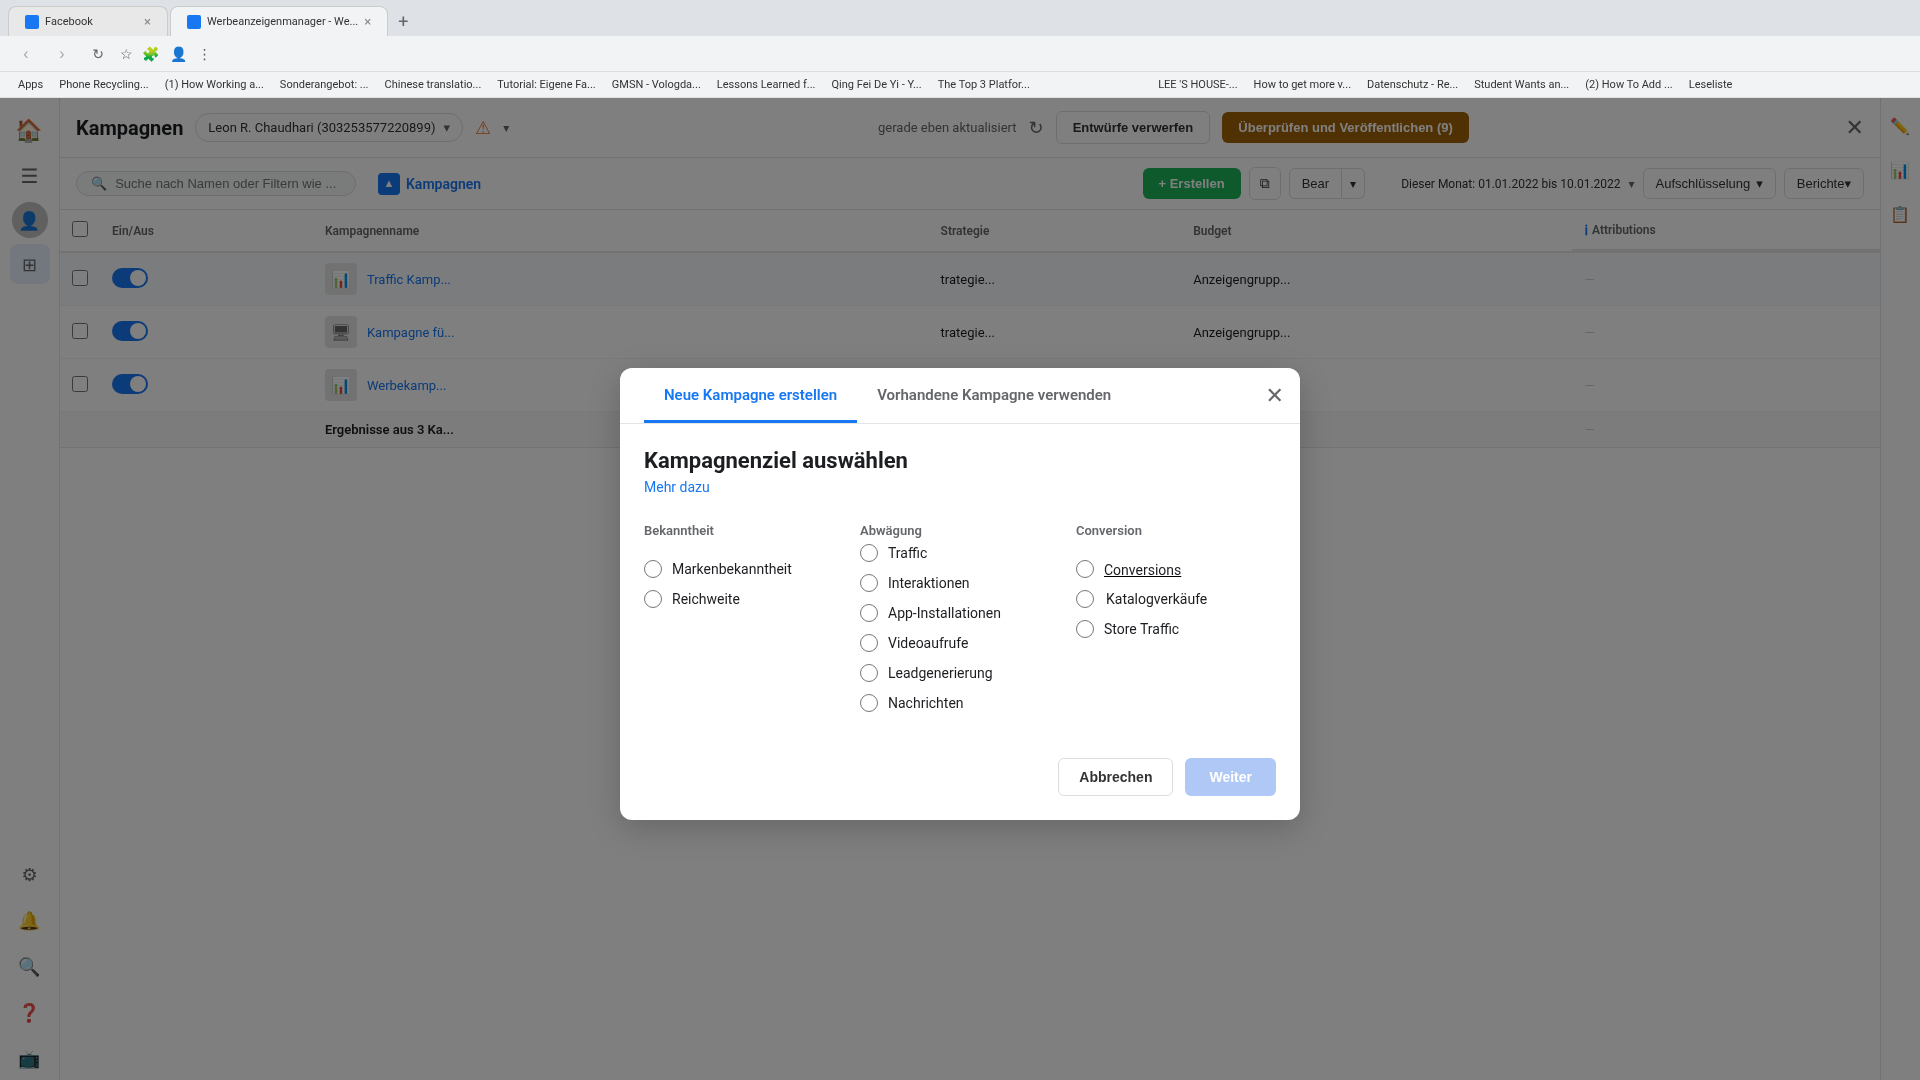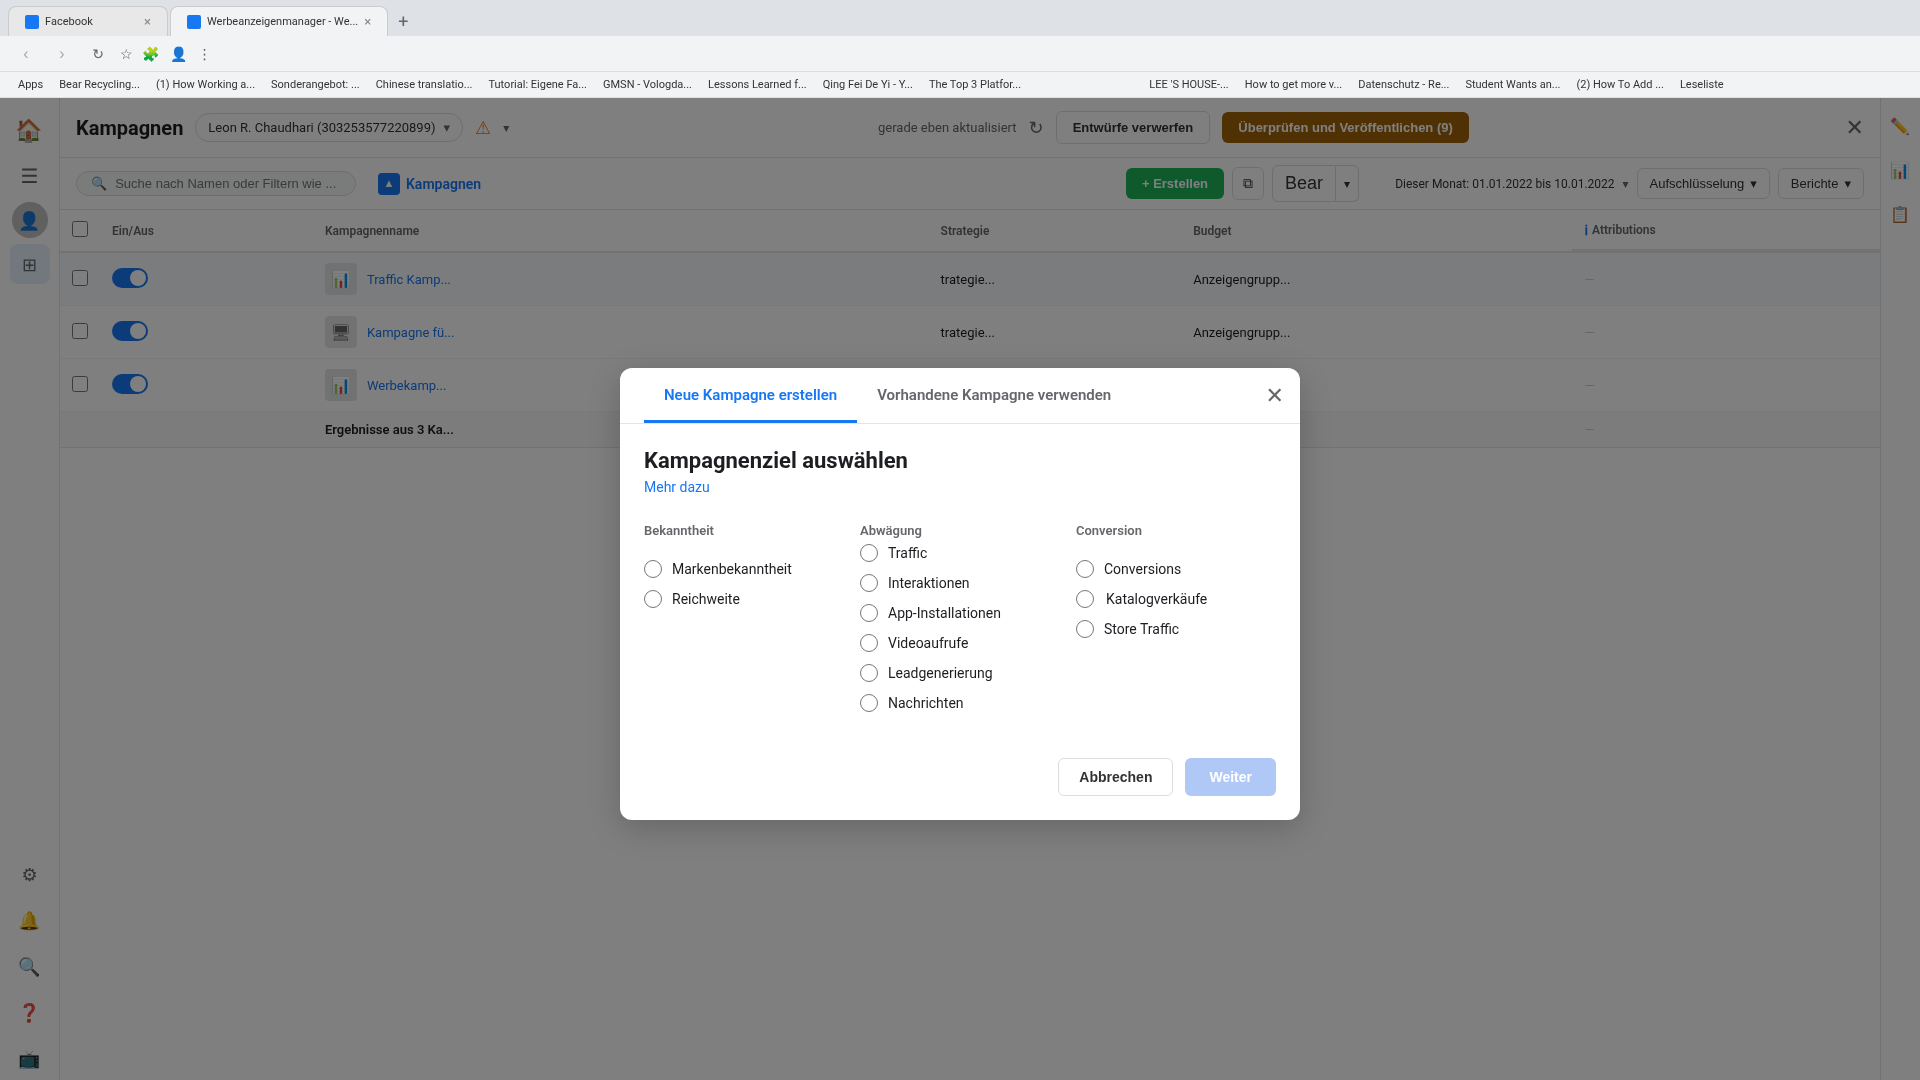--- a/index.html
+++ b/index.html
@@ -35,21 +35,21 @@
       <span style="cursor:pointer;">☆</span>
       <span style="cursor:pointer;">🧩</span>
       <span style="cursor:pointer;">👤</span>
       <span style="cursor:pointer;">⋮</span>
     </div>
   </div>
 </div>
 
 <div style="background:#f1f3f4; height:26px; display:flex; align-items:center; padding:0 12px; gap:4px; border-bottom:1px solid #e0e0e0; overflow:hidden; font-size:11px;">
   <span style="padding:2px 6px; border-radius:4px; cursor:pointer; color:#333; white-space:nowrap;">Apps</span>
-  <span style="padding:2px 6px; border-radius:4px; cursor:pointer; color:#333; white-space:nowrap;">Bear Recycling...</span>
+  <span style="padding:2px 6px; border-radius:4px; cursor:pointer; color:#333; white-space:nowrap;">Phone Recycling...</span>
   <span style="padding:2px 6px; border-radius:4px; cursor:pointer; color:#333; white-space:nowrap;">(1) How Working a...</span>
   <span style="padding:2px 6px; border-radius:4px; cursor:pointer; color:#333; white-space:nowrap;">Sonderangebot: ...</span>
   <span style="padding:2px 6px; border-radius:4px; cursor:pointer; color:#333; white-space:nowrap;">Chinese translatio...</span>
   <span style="padding:2px 6px; border-radius:4px; cursor:pointer; color:#333; white-space:nowrap;">Tutorial: Eigene Fa...</span>
   <span style="padding:2px 6px; border-radius:4px; cursor:pointer; color:#333; white-space:nowrap;">GMSN - Vologda...</span>
   <span style="padding:2px 6px; border-radius:4px; cursor:pointer; color:#333; white-space:nowrap;">Lessons Learned f...</span>
   <span style="padding:2px 6px; border-radius:4px; cursor:pointer; color:#333; white-space:nowrap;">Qing Fei De Yi - Y...</span>
   <span style="padding:2px 6px; border-radius:4px; cursor:pointer; color:#333; white-space:nowrap;">The Top 3 Platfor...</span>
   <span style="padding:2px 6px; border-radius:4px; cursor:pointer; color:#333; white-space:nowrap;margin-top:45px;">Money Changes E...</span>
   <span style="padding:2px 6px; border-radius:4px; cursor:pointer; color:#333; white-space:nowrap;">LEE 'S HOUSE-...</span>
@@ -102,33 +102,33 @@
       <div style="display:flex; align-items:center; gap:4px;">
         <div style="color:#1877f2; font-size:14px; font-weight:600; display:flex; align-items:center; gap:6px; padding:6px 10px; border-radius:6px; cursor:pointer;">
           <div style="width:22px; height:22px; background:#1877f2; border-radius:4px; display:flex; align-items:center; justify-content:center; color:#fff; font-size:11px;">▲</div>
           <span>Kampagnen</span>
         </div>
       </div>
       <div style="display:flex; align-items:center; gap:8px; margin-left:auto;">
         <button style="background:#1cb45a; color:#fff; border:none; border-radius:6px; padding:8px 16px; font-size:13px; font-weight:600; cursor:pointer;">+ Erstellen</button>
         <button style="background:#fff; border:1px solid #ddd; border-radius:6px; padding:7px 10px; font-size:14px; cursor:pointer; color:#333;">⧉</button>
         <div style="display:flex;">
-          <button style="background:#fff; border:1px solid #ddd; border-radius:6px 0 0 6px; padding:7px 12px; font-size:18px; cursor:pointer; color:#333;">Bear</button>
+          <button style="background:#fff; border:1px solid #ddd; border-radius:6px 0 0 6px; padding:7px 12px; font-size:13px; cursor:pointer; color:#333;">Bear</button>
           <button style="background:#fff; border:1px solid #ddd; border-left:none; border-radius:0 6px 6px 0; padding:7px 8px; font-size:12px; cursor:pointer; color:#333;">▾</button>
         </div>
         <div style="flex:1;"></div>
         <div style="display:flex; align-items:center; gap:8px; margin-left:20px;">
           <span style="font-size:12px; color:#333;">Dieser Monat: 01.01.2022 bis 10.01.2022</span>
           <span style="color:#65676b; font-size:12px; cursor:pointer;">▾</span>
         </div>
         <button style="display:flex; align-items:center; gap:6px; background:#fff; border:1px solid #ddd; border-radius:6px; padding:7px 12px; font-size:13px; cursor:pointer; color:#333;">
           <span>Aufschlüsselung</span>
           <span>▾</span>
         </button>
-        <button style="display:flex; align-items:center; gap:6px; background:#fff; border:1px solid #ddd; border-radius:6px; padding:7px 12px; font-size:13px; cursor:pointer; color:#333;">
+        <button style="display:flex; align-items:center; gap:0; background:#fff; border:1px solid #ddd; border-radius:6px; padding:7px 12px; font-size:13px; cursor:pointer; color:#333;">
           <span>Berichte</span>
           <span>▾</span>
         </button>
       </div>
     </div>
 
     <div style="flex:1; overflow:auto; background:#fff;">
       <table style="width:100%; border-collapse:collapse; font-size:13px;">
         <thead>
           <tr style="background:#fff; border-bottom:2px solid #e5e5e5;">
@@ -283,21 +283,21 @@
               <span style="font-size:14px; color:#1c1e21;">Leadgenerierung</span>
             </label>
             <label style="display:flex; align-items:center; gap:10px; padding:6px 0; cursor:pointer;">
               <input type="radio" name="kampagnenziel" style="width: 18px; height: 18px; cursor: pointer; accent-color: rgb(24, 119, 242);">
               <span style="font-size:14px; color:#1c1e21;">Nachrichten</span>
             </label>
           </div>
 
           <div style="flex:1;">
             <div style="font-size:13px; font-weight:600; color:#65676b; margin-bottom:16px;">Conversion</div>
-            <label style="display:flex; align-items:center; gap:10px; padding:6px 0; cursor:pointer;">
+            <label style="display:flex; align-items:flex-end; gap:10px; padding:6px 0; cursor:pointer;text-decoration:underline;">
               <input type="radio" name="kampagnenziel" style="width: 18px; height: 18px; cursor: pointer; accent-color: rgb(24, 119, 242);">
               <span style="font-size:14px; color:#1c1e21;">Conversions</span>
             </label>
             <label style="display:flex; align-items:center; gap:12px; padding:6px 0; cursor:pointer;">
               <input type="radio" name="kampagnenziel" style="width: 18px; height: 18px; cursor: pointer; accent-color: rgb(24, 119, 242);">
               <span style="font-size:14px; color:#1c1e21;">Katalogverkäufe</span>
             </label>
             <label style="display:flex; align-items:center; gap:10px; padding:6px 0; cursor:pointer;">
               <input type="radio" name="kampagnenziel" style="width: 18px; height: 18px; cursor: pointer; accent-color: rgb(24, 119, 242);">
               <span style="font-size:14px; color:#1c1e21;">Store Traffic</span>

